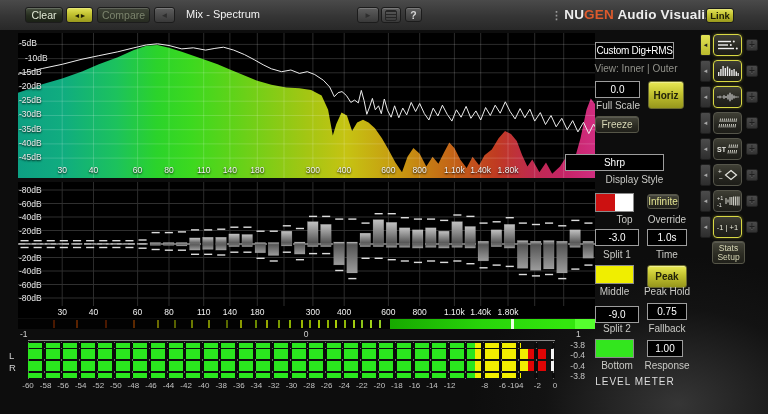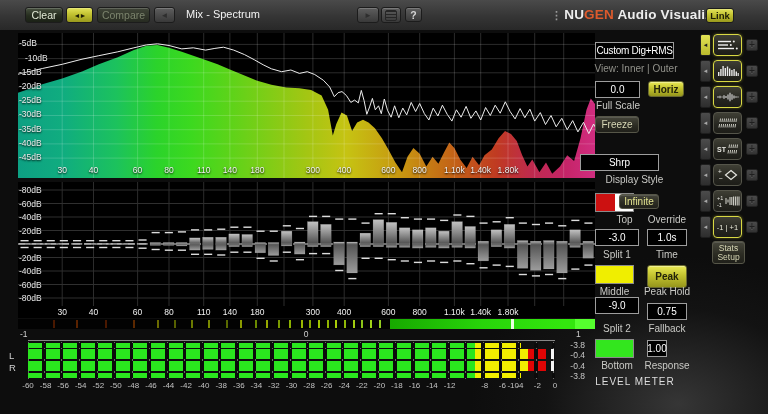--- a/index.html
+++ b/index.html
@@ -504,56 +504,56 @@
       <div style="position: absolute; top: 381px; left: 502.3px; width: 24px; text-align: center; font-size: 8px; color: rgb(194, 194, 194); transform: translateX(-12px);">-6</div>
       <div style="position: absolute; top: 381px; left: 519.9px; width: 24px; text-align: center; font-size: 8px; color: rgb(194, 194, 194); transform: translateX(-12px);">-4</div>
       <div style="position: absolute; top: 381px; left: 537.4px; width: 24px; text-align: center; font-size: 8px; color: rgb(194, 194, 194); transform: translateX(-12px);">-2</div>
       <div style="position: absolute; top: 381px; left: 555px; width: 24px; text-align: center; font-size: 8px; color: rgb(194, 194, 194); transform: translateX(-12px);">0</div>
     </div>
 
   <div id="panel">
     <div class="pbox" style="left:595px;top:42px;width:79px;height:17px;letter-spacing:-0.3px">Custom Dig+RMS</div>
     <div class="plabel" style="left:591px;top:63px;width:90px;color:#91918a">View: Inner | Outer</div>
     <div class="pbox" style="left:595px;top:81px;width:45px;height:17px">0.0</div>
-    <div class="ybtn" style="left:648px;top:81px;width:36px;height:16px">Horiz</div>
+    <div class="ybtn" style="left:648px;top:81px;width:36px;height:28px">Horiz</div>
     <div class="plabel" style="left:592px;top:100px;width:52px">Full Scale</div>
     <div class="dbtn" style="left:595px;top:116px;width:44px;height:17px">Freeze</div>
 
-    <div class="pbox" style="left:580px;top:154px;width:79px;height:17px">Shrp</div>
+    <div class="pbox" style="left:565px;top:154px;width:99px;height:17px">Shrp</div>
     <div class="plabel" style="left:595px;top:174px;width:79px">Display Style</div>
 
     <div class="swatch" style="left:595px;top:193px;width:39px;height:19px">
         <span style="background: rgb(204, 17, 17);"></span>
         <span style="background: rgb(255, 255, 255);"></span>
       </div>
-    <div class="dbtn" style="left:619px;top:194px;width:40px;height:15px;color:#e3e390">Infinite</div>
+    <div class="dbtn" style="left:647px;top:194px;width:32px;height:15px;color:#e3e390">Infinite</div>
     <div class="plabel" style="left:605px;top:214px;width:39px">Top</div>
     <div class="plabel" style="left:640px;top:214px;width:54px">Override</div>
 
     <div class="pbox" style="left:595px;top:229px;width:44px;height:17px">-3.0</div>
     <div class="pbox" style="left:647px;top:229px;width:40px;height:17px">1.0s</div>
     <div class="plabel" style="left:595px;top:249px;width:44px">Split 1</div>
     <div class="plabel" style="left:647px;top:249px;width:40px">Time</div>
 
     <div class="swatch" style="left:595px;top:265px;width:39px;height:19px">
         <span style="background: rgb(240, 238, 0);"></span>
       </div>
     <div class="ybtn" style="left:647px;top:265px;width:40px;height:23px">Peak</div>
     <div class="plabel" style="left:595px;top:286px;width:39px">Middle</div>
     <div class="plabel" style="left:638px;top:286px;width:58px">Peak Hold</div>
 
-    <div class="pbox" style="left:595px;top:297px;width:44px;height:17px">-9.0</div>
+    <div class="pbox" style="left:595px;top:306px;width:44px;height:17px">-9.0</div>
     <div class="pbox" style="left:647px;top:303px;width:40px;height:17px">0.75</div>
     <div class="plabel" style="left:595px;top:323px;width:44px">Split 2</div>
     <div class="plabel" style="left:643px;top:323px;width:48px">Fallback</div>
 
     <div class="swatch" style="left:595px;top:339px;width:39px;height:19px">
         <span style="background: rgb(51, 230, 30);"></span>
       </div>
-    <div class="pbox" style="left:647px;top:340px;width:20px;height:17px">1.00</div>
+    <div class="pbox" style="left:647px;top:340px;width:36px;height:17px">1.00</div>
     <div class="plabel" style="left:595px;top:360px;width:44px">Bottom</div>
     <div class="plabel" style="left:640px;top:360px;width:54px">Response</div>
 
     <div class="plabel" style="left:585px;top:376px;width:100px;letter-spacing:1px;color:#dedede">LEVEL METER</div>
   </div>
 
   <div id="views">
     <div class="vrow" style="top:34px">
       <div class="vtab active">◂</div>
       <button class="vbtn active">

